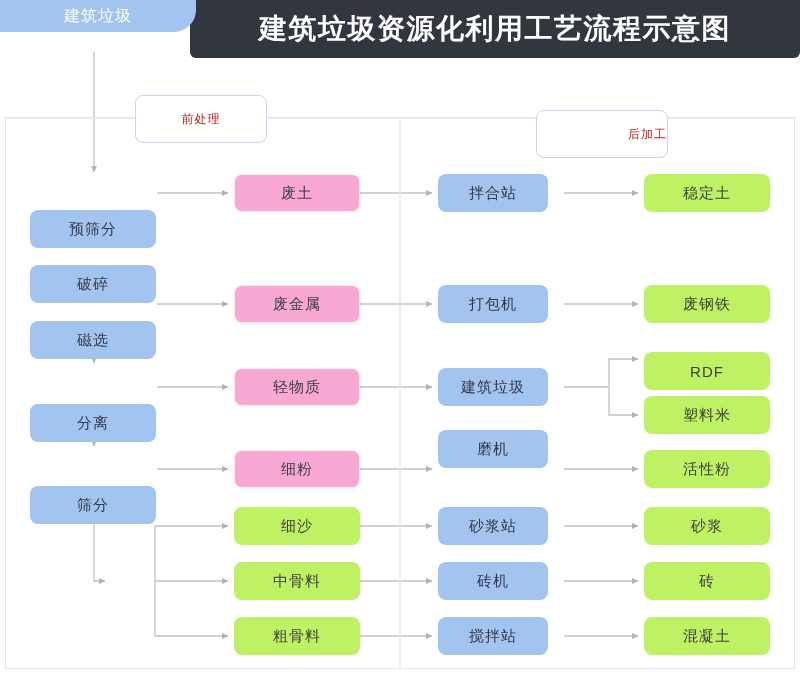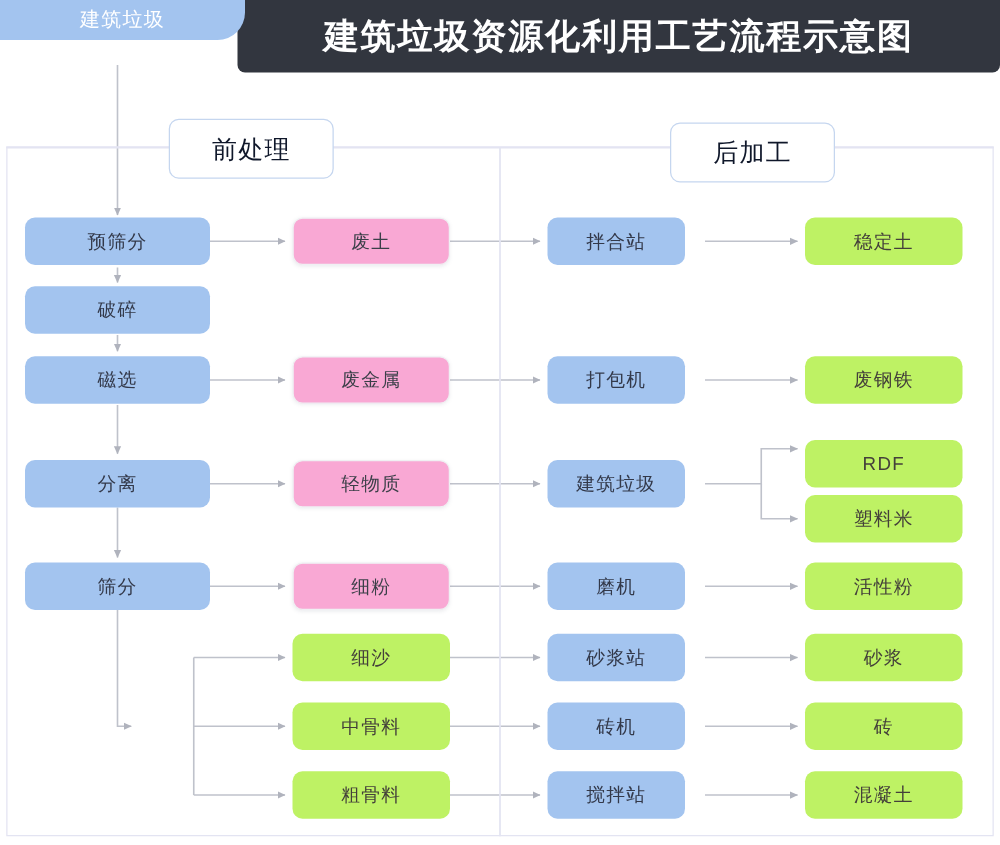--- a/index.html
+++ b/index.html
@@ -38,40 +38,40 @@
   
   #connectors{position:absolute;left:0;top:0;width:800px;height:676px;}
 
   
   .section-tab{
     position:absolute;height:46px;background:#ffffff;
     border:1px solid #c5d6ef;border-radius:8px;
     display:flex;align-items:center;justify-content:center;
     z-index:4;
   }
-  .section-tab span{font-size:20px;color:#0f172a;letter-spacing:1px;}
+  .section-tab span{font-size:12px;color:#b91c1c;letter-spacing:1px;}
   #tab-pre{left:135px;top:95px;width:130px;}
-  #tab-post{left:536px;top:98px;width:130px;}
+  #tab-post{left:536px;top:110px;width:130px;justify-content:flex-end;}
 
   
   .node{
     position:absolute;height:38px;border-radius:8px;
     display:flex;align-items:center;justify-content:center;
     box-sizing:border-box;z-index:2;
   }
   .node span{font-size:15px;letter-spacing:1px;white-space:nowrap;}
   .node.blue{background:#a3c4ef;}
   .node.blue span{color:#33394a;}
   .node.white{background:#f9a8d4;border:1px solid #f0f0f3;
                box-shadow:0 1px 3px rgba(120,130,150,.13);}
   .node.white span{color:#3b3f48;}
   .node.amber{background:#bef264;}
   .node.amber span{color:#44403a;}
 
-  .col1{left:20px;width:148px;}
+  .col1{left:30px;width:126px;margin-top:36px;}
   .col2{left:234px;width:126px;}
   .col3{left:438px;width:110px;}
   .col4{left:644px;width:126px;}
 </style>
 </head>
 <body>
 
 <svg id="connectors">
   <defs>
     <marker id="ah" markerWidth="7" markerHeight="7" refX="6" refY="3.5" orient="auto" markerUnits="userSpaceOnUse">
@@ -184,21 +184,21 @@
 
 <div class="node blue col3" style="top:174px">
   <span>拌合站</span>
 </div>
 <div class="node blue col3" style="top:285px">
   <span>打包机</span>
 </div>
 <div class="node blue col3" style="top:368px">
   <span>建筑垃圾</span>
 </div>
-<div class="node blue col3" style="top:450px">
+<div class="node blue col3" style="top:430px">
   <span>磨机</span>
 </div>
 <div class="node blue col3" style="top:507px">
   <span>砂浆站</span>
 </div>
 <div class="node blue col3" style="top:562px">
   <span>砖机</span>
 </div>
 <div class="node blue col3" style="top:617px">
   <span>搅拌站</span>

